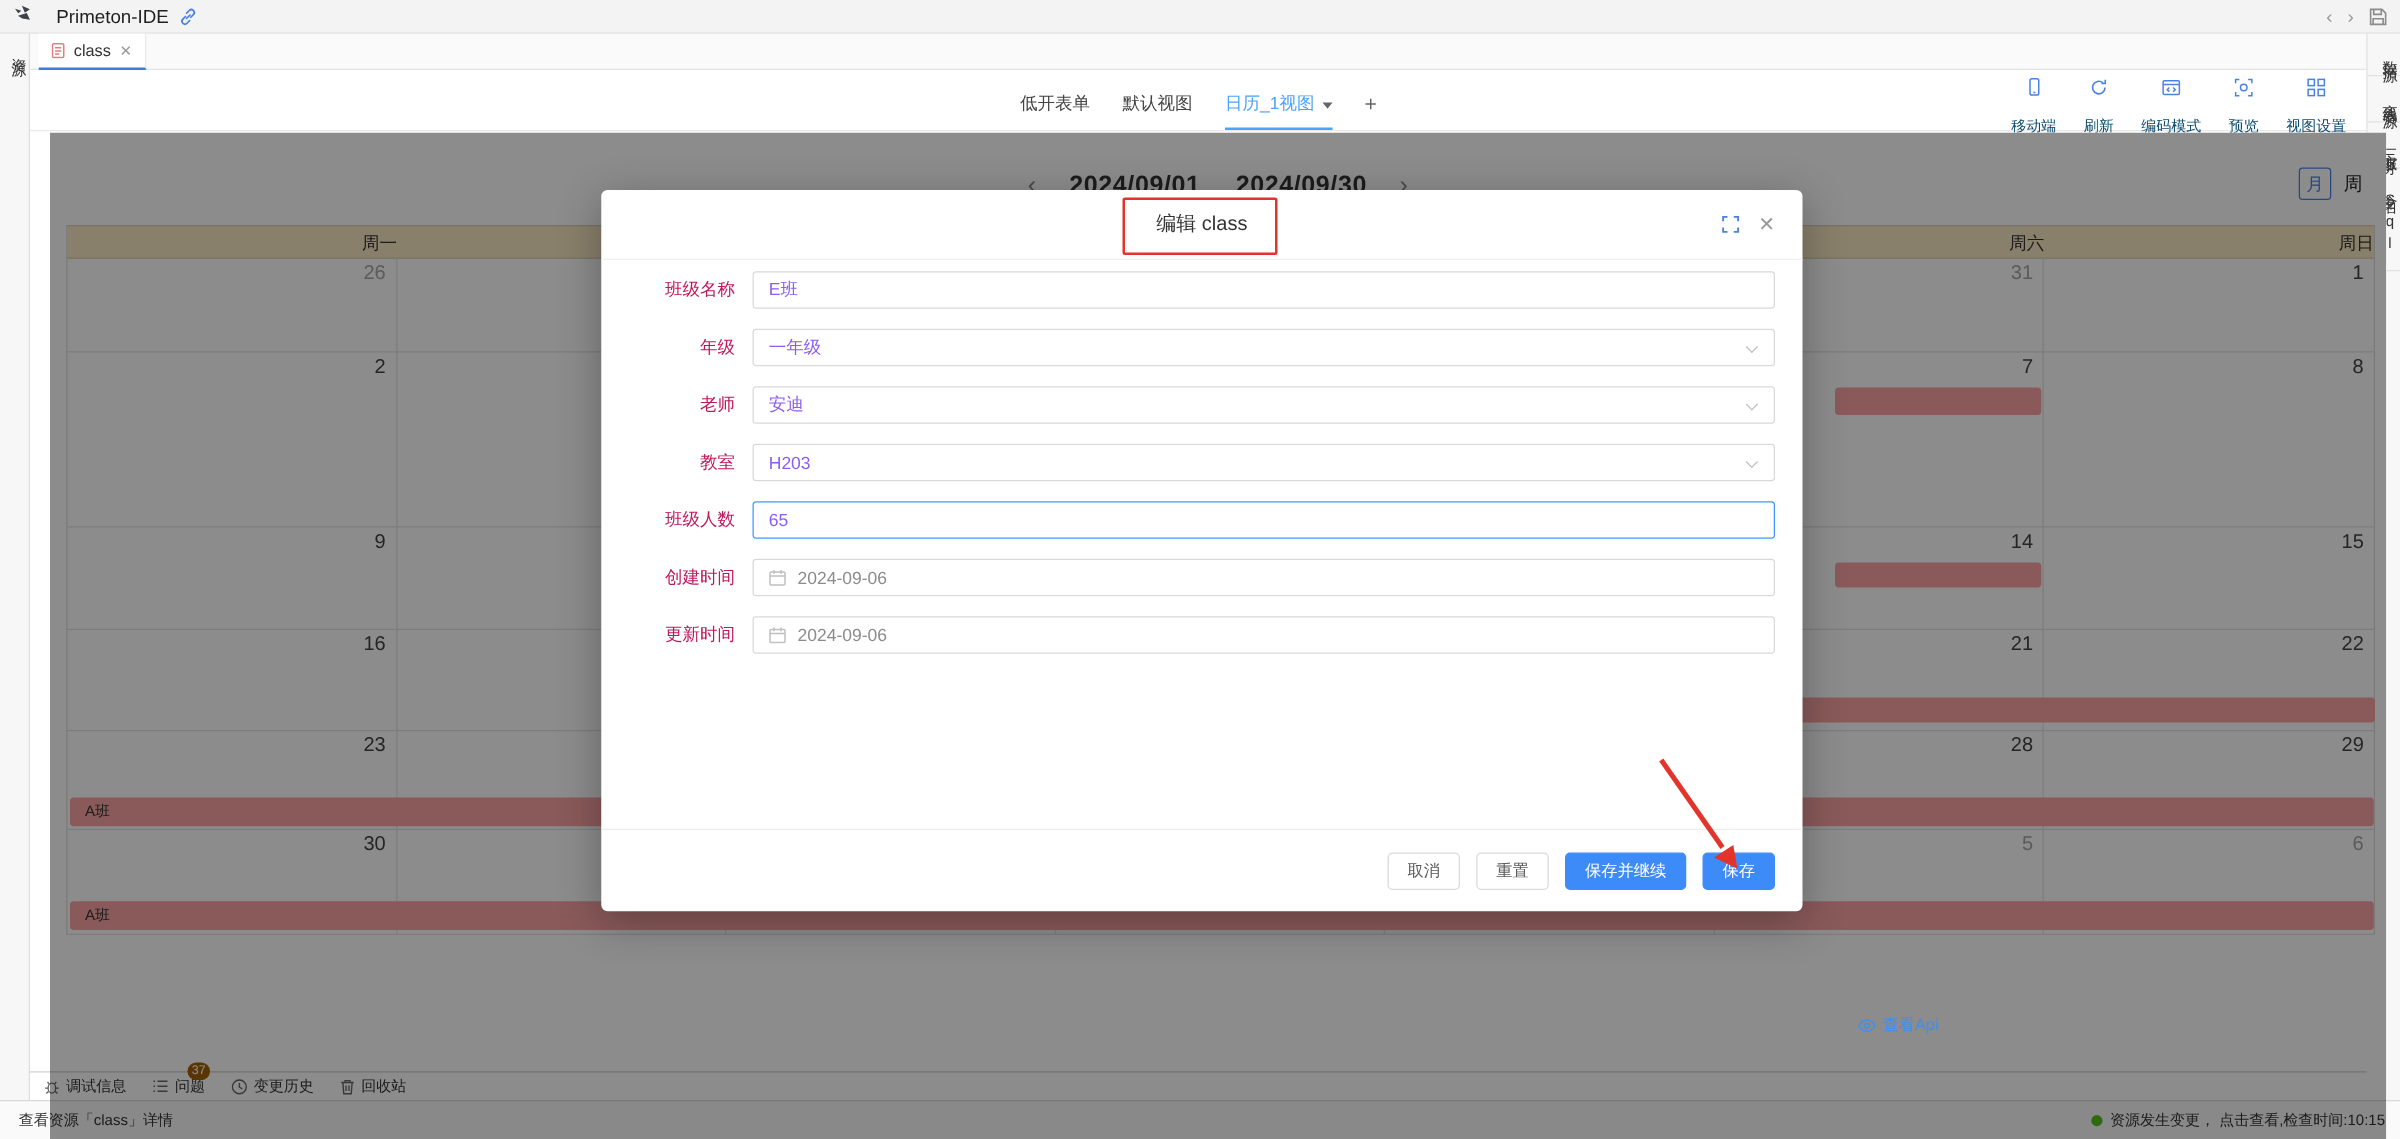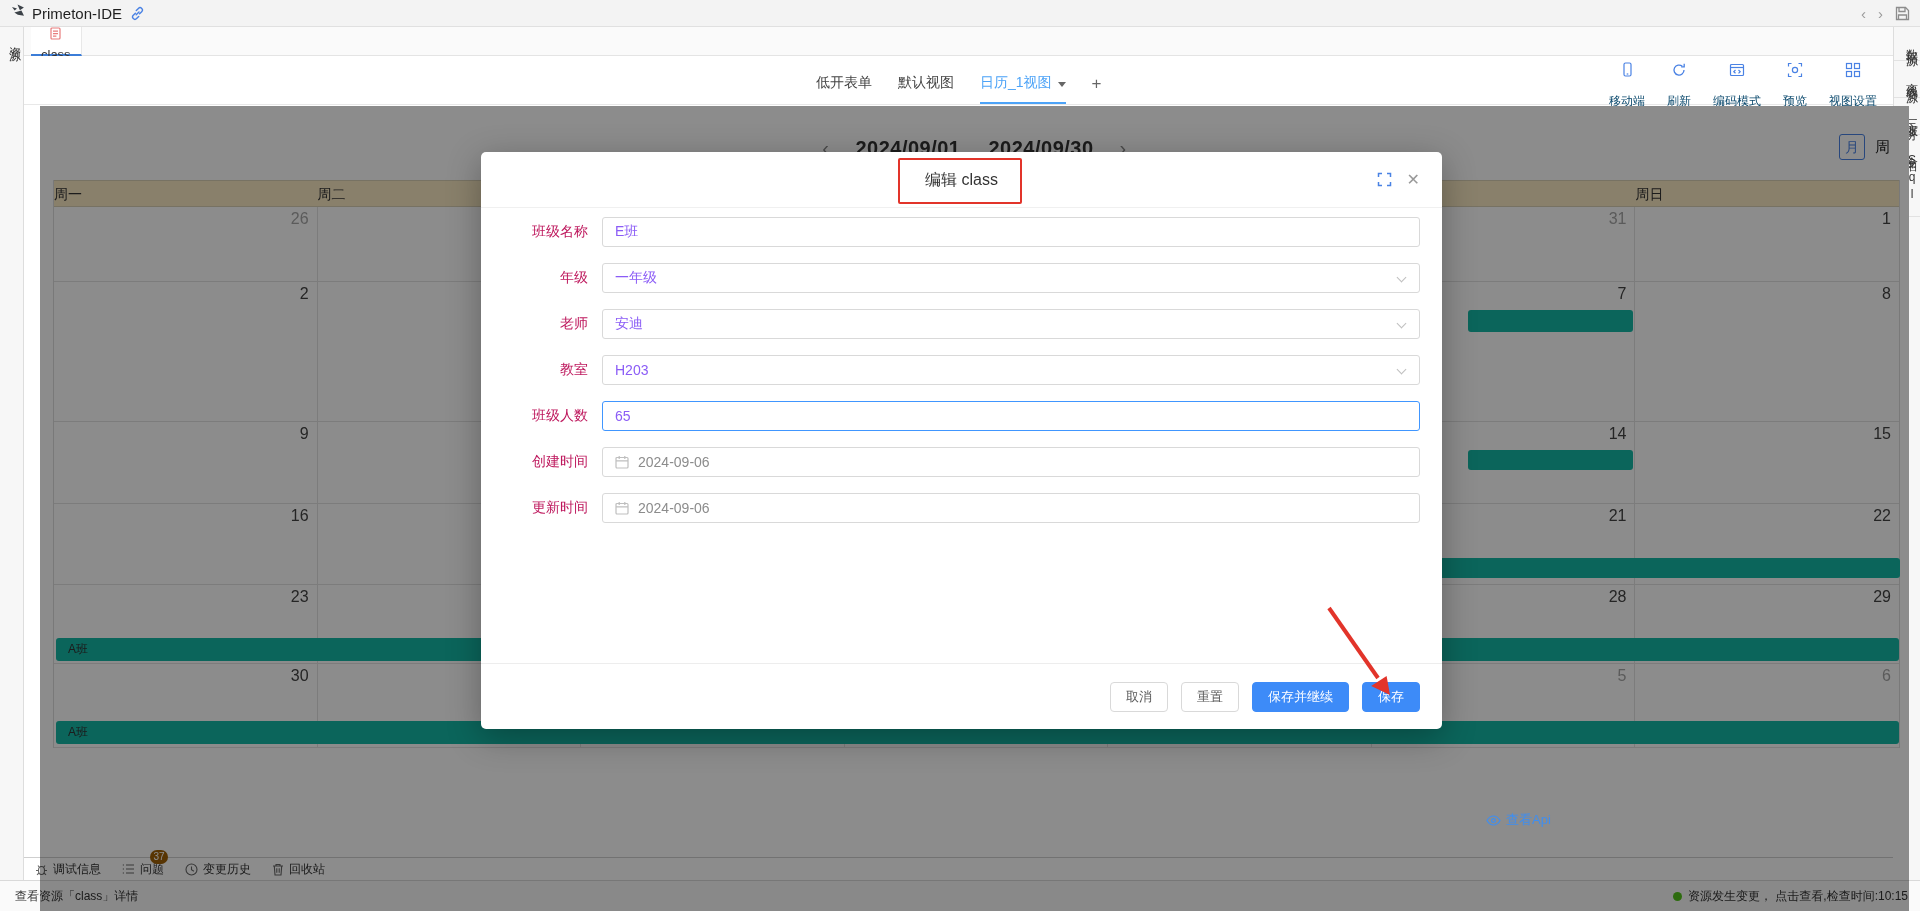--- a/index.html
+++ b/index.html
@@ -1,35 +1,35 @@
 <!DOCTYPE html>
 <html><head>
 <meta charset="utf-8">
 <style>
   * { margin:0; padding:0; box-sizing:border-box; }
   html,body { width:1920px; height:911px; font-family:"Liberation Sans","DejaVu Sans",sans-serif; background:#fff; overflow:hidden; }
 
   
   #titlebar { position:absolute; left:0; top:0; width:1920px; height:27px; background:#f3f3f3; border-bottom:1px solid #e0e0e0; display:flex; align-items:center; }
-  #app-title { font-size:15px; color:#1f1f1f; margin-left:6px; }
+  #app-title { font-size:15px; color:#1f1f1f; margin-left:19px; }
   #logo { margin-left:10px; }
   #tb-right { position:absolute; right:10px; top:0; height:27px; display:flex; align-items:center; gap:12px; color:#9a9a9a; }
   .navglyph { font-size:15px; color:#9a9a9a; line-height:27px; cursor:default; }
 
   
   .rail { position:absolute; top:27px; height:853px; background:#f7f7f7; }
   #rail-left { left:0; width:24px; border-right:1px solid #ddd; }
   #rail-right { left:1893px; width:27px; border-left:1px solid #ddd; }
   .vlabel { writing-mode:vertical-rl; text-orientation:upright; font-size:12px; color:#333; letter-spacing:3px; margin:10px auto; display:block; text-align:center; width:100%; cursor:pointer; }
   #rail-right .vlabel { padding:12px 0; margin:0 auto; border-bottom:1px solid #e2e2e2; }
 
   
   #main { position:absolute; left:24px; top:27px; width:1869px; height:853px; }
   #tabbar { position:relative; height:29px; background:#fafafa; border-bottom:1px solid #e4e4e4; }
-  .edit-tab { position:absolute; left:7px; top:0; height:29px; padding:0 10px; background:#fff; border-right:1px solid #e8e8e8; display:flex; align-items:center; gap:7px; border-bottom:2px solid #3b7dd8; cursor:pointer;flex-direction:column; }
+  .edit-tab { position:absolute; left:7px; top:0; height:29px; padding:0 10px; background:#fff; border-right:1px solid #e8e8e8; display:flex; align-items:center; gap:7px; border-bottom:2px solid #3b7dd8; cursor:pointer; }
   .edit-tab .tlabel { font-size:13px; color:#333; }
   .edit-tab .tclose { font-size:12px; color:#999; }
 
   #toolbar { position:relative; height:49px; background:#fff; border-bottom:1px solid #e8e8e8; }
   #view-tabs { position:absolute; left:792px; bottom:0; display:flex; align-items:flex-end; gap:26px; }
   .view-tab { font-size:14px; color:#444; padding-bottom:12px; cursor:pointer; }
   .view-tab.active { color:#4da3f7; border-bottom:2px solid #4da3f7; padding-bottom:10px; display:flex; align-items:center; gap:6px; }
   .caret-down { width:0; height:0; border-left:4px solid transparent; border-right:4px solid transparent; border-top:5px solid #666; margin-top:3px; }
   #add-view { font-size:17px; color:#666; padding-bottom:10px; cursor:pointer; }
   #tool-actions { position:absolute; right:16px; top:6px; display:flex; gap:22px; }
@@ -39,27 +39,27 @@
   #content { position:absolute; left:16px; top:79px; width:1869px; height:864px; background:#fff; overflow:hidden; }
   #cal-nav { position:absolute; left:0; top:31px; width:1869px; text-align:center; font-size:20px; font-weight:600; color:#333; letter-spacing:.5px; }
   #cal-nav .navarrow { font-weight:400; color:#888; font-size:20px; margin:0 26px; cursor:pointer; }
   #cal-nav .gap { display:inline-block; width:28px; }
   #mode-toggle { position:absolute; left:1799px; top:28px; display:flex; align-items:center; gap:10px; }
   #month-btn { width:26px; height:26px; border:1px solid #4a82e4; border-radius:3px; color:#4a82e4; font-size:14px; text-align:center; line-height:24px; background:#fff; cursor:pointer; }
   #week-btn { font-size:15px; color:#222; cursor:pointer; }
 
   #cal-table { position:absolute; left:13px; top:74px; width:1847px; border-left:1px solid #ddd; border-right:1px solid #ddd; }
   #cal-weekdays { display:grid; grid-template-columns:repeat(7,1fr); height:27px; background:#f9e9c4; border-top:1px solid #d9cfb5; border-bottom:1px solid #d9cfb5; }
-  #cal-weekdays div { font-size:14px; color:#333; text-align:left; line-height:26px; }
+  #cal-weekdays div { font-size:14px; color:#333; text-align:right; line-height:26px; }
   #cal-grid { display:grid; grid-template-columns:repeat(7,1fr); grid-template-rows:75px 140px 82px 81px 79px 84px; }
   .cell { border-right:1px solid #e2e2e2; border-bottom:1px solid #e2e2e2; position:relative; cursor:pointer; }
   .cell:nth-child(7n) { border-right:none; }
   .dnum { position:absolute; right:8px; top:3px; font-size:16px; color:#444; }
   .dnum.muted { color:#a6a6a6; }
-  .event { position:absolute; background:#14b8a6; border-radius:3px; font-size:12px; color:#333; line-height:22px; padding-left:12px; overflow:hidden; cursor:pointer; }
+  .event { position:absolute; background:#fca5a5; border-radius:3px; font-size:12px; color:#333; line-height:22px; padding-left:12px; overflow:hidden; cursor:pointer; }
   #ev1 { left:1414px; top:130px; width:165px; height:22px; }
   #ev2 { left:1414px; top:270px; width:165px; height:20px; }
   #ev3 { left:813px;  top:378px; width:1033px; height:20px; }
   #ev4 { left:2px;    top:458px; width:1843px; height:23px; line-height:23px; }
   #ev5 { left:2px;    top:541px; width:1843px; height:23px; line-height:23px; }
   #api-link { position:absolute; left:1446px; top:705px; display:flex; align-items:center; gap:5px; color:#3f8ef0; font-size:13px; z-index:5; cursor:pointer;text-align:right; }
   #dim { position:absolute; inset:0; background:rgba(0,0,0,.45); z-index:4; }
 
   
   #modal { position:absolute; left:481px; top:152px; width:961px; height:577px; background:#fff; border-radius:5px; box-shadow:0 8px 34px rgba(0,0,0,.3); z-index:10; }

